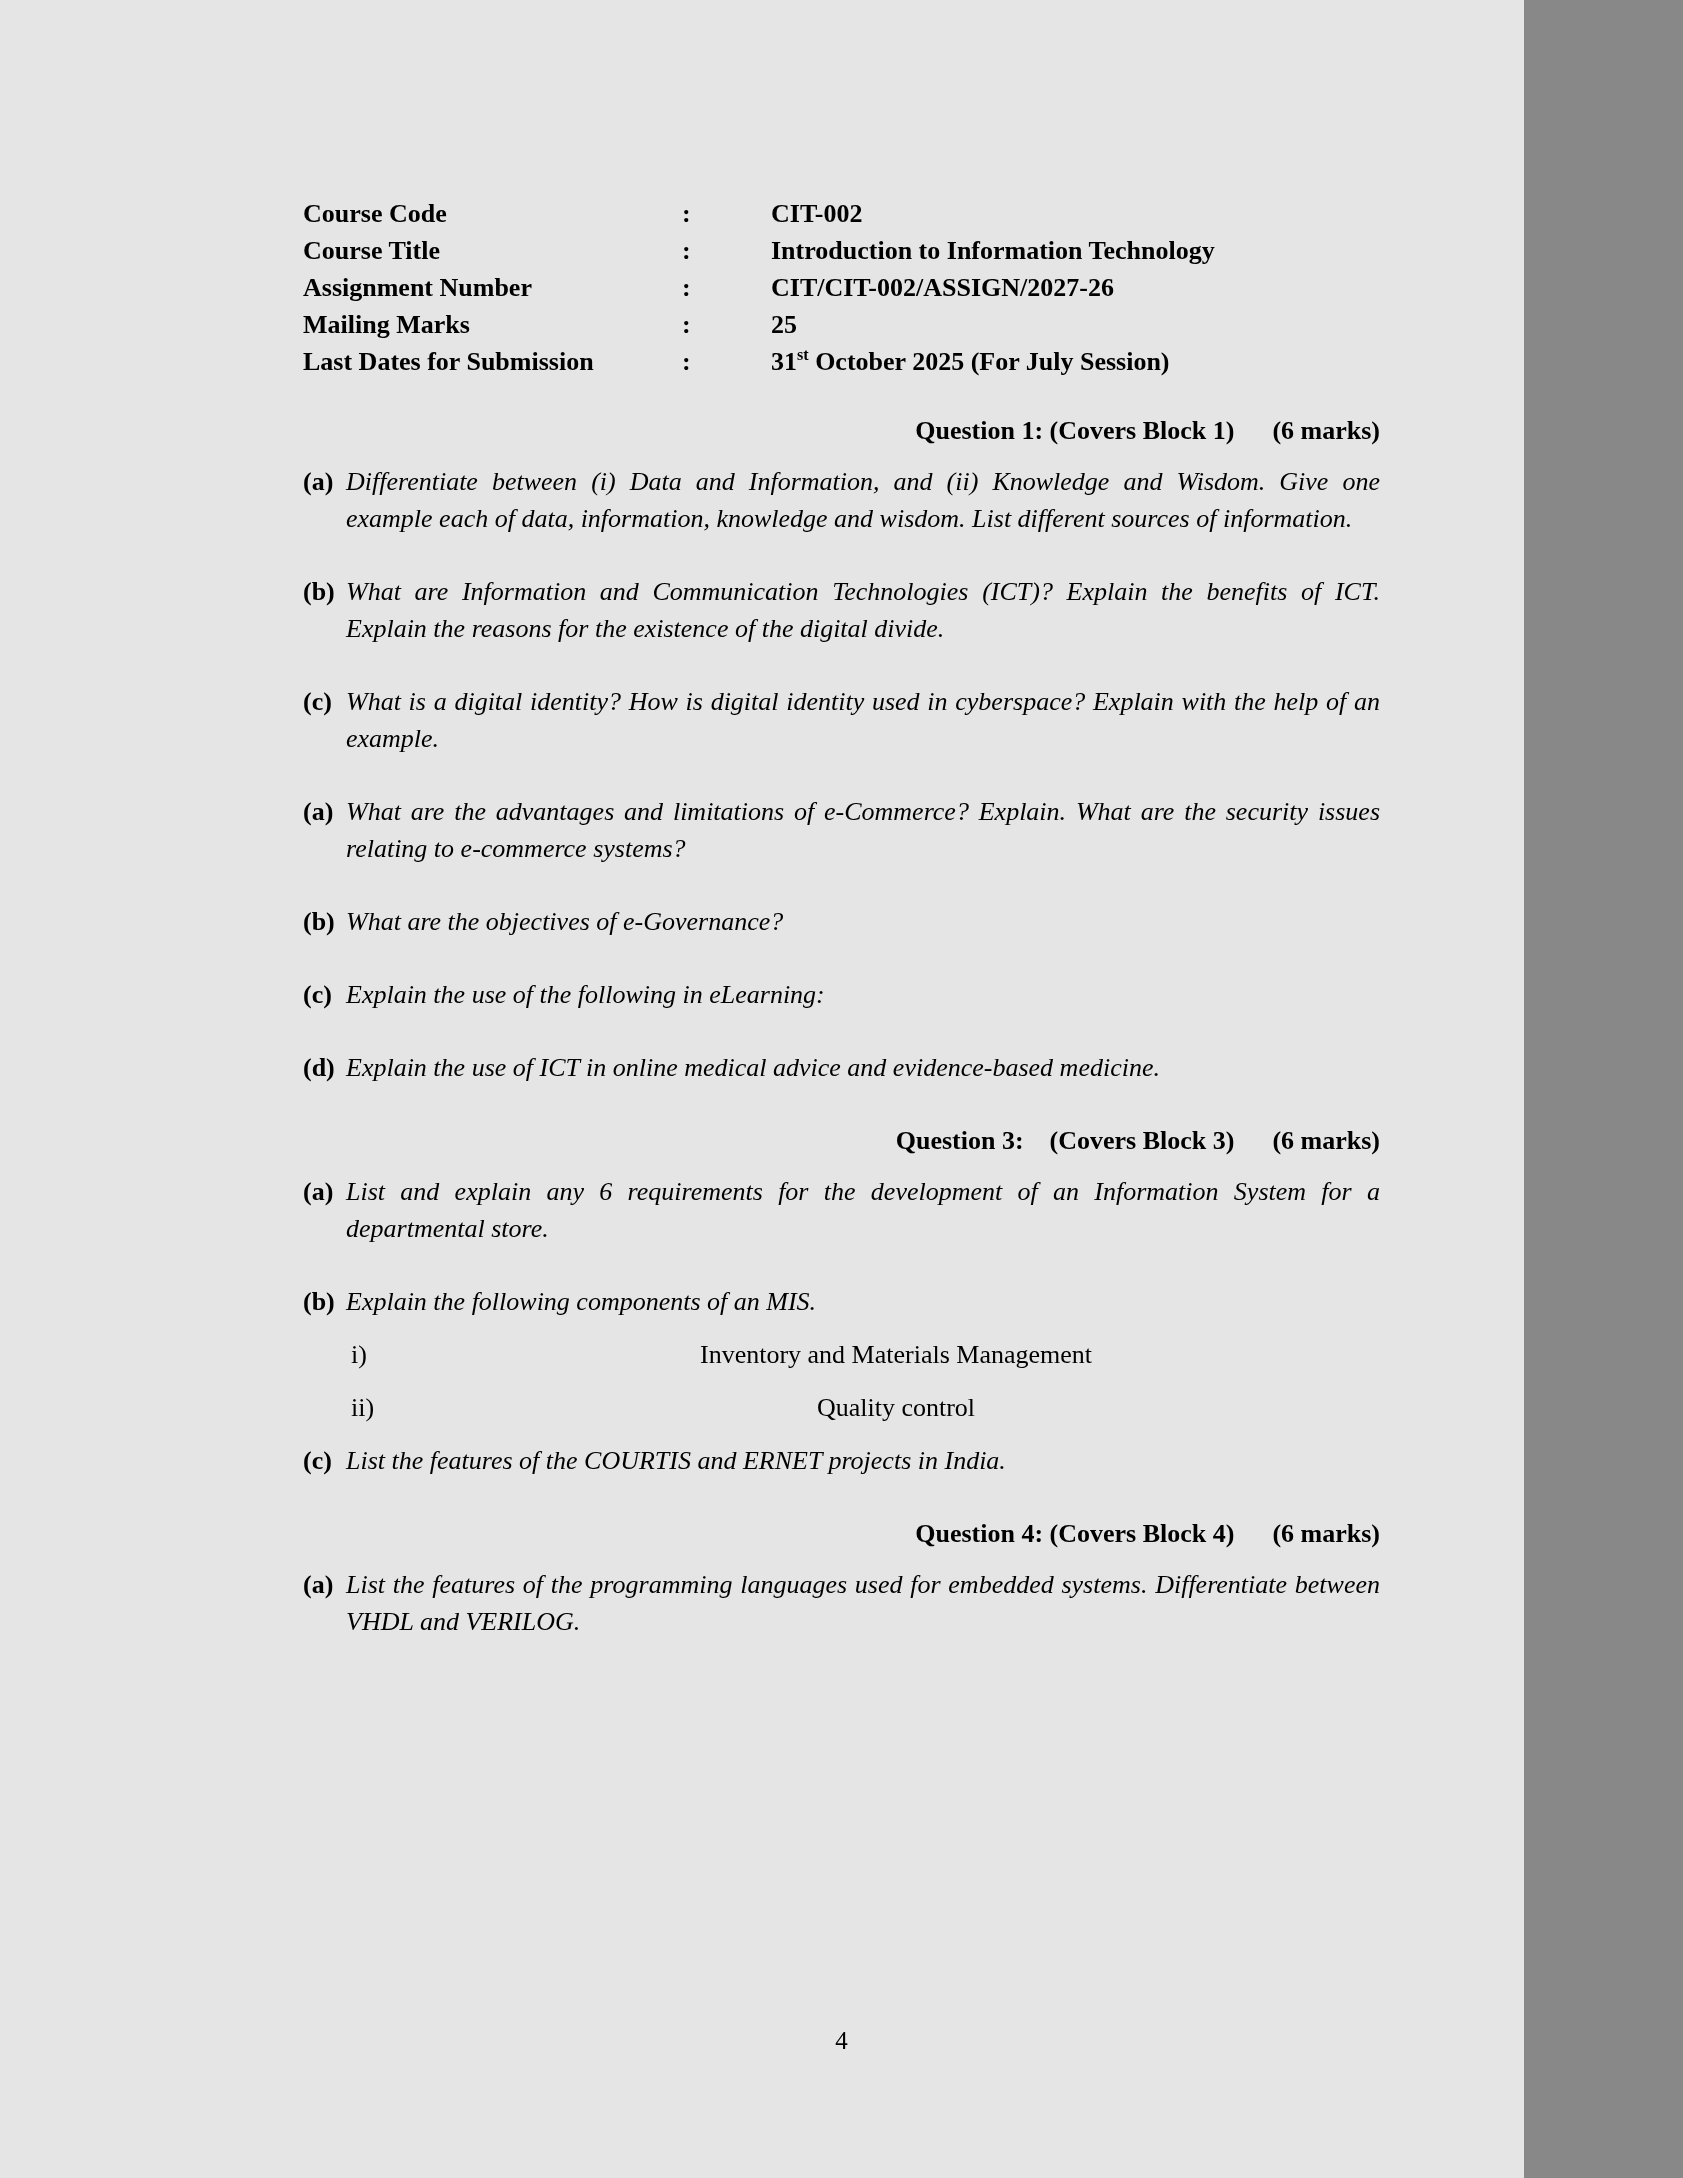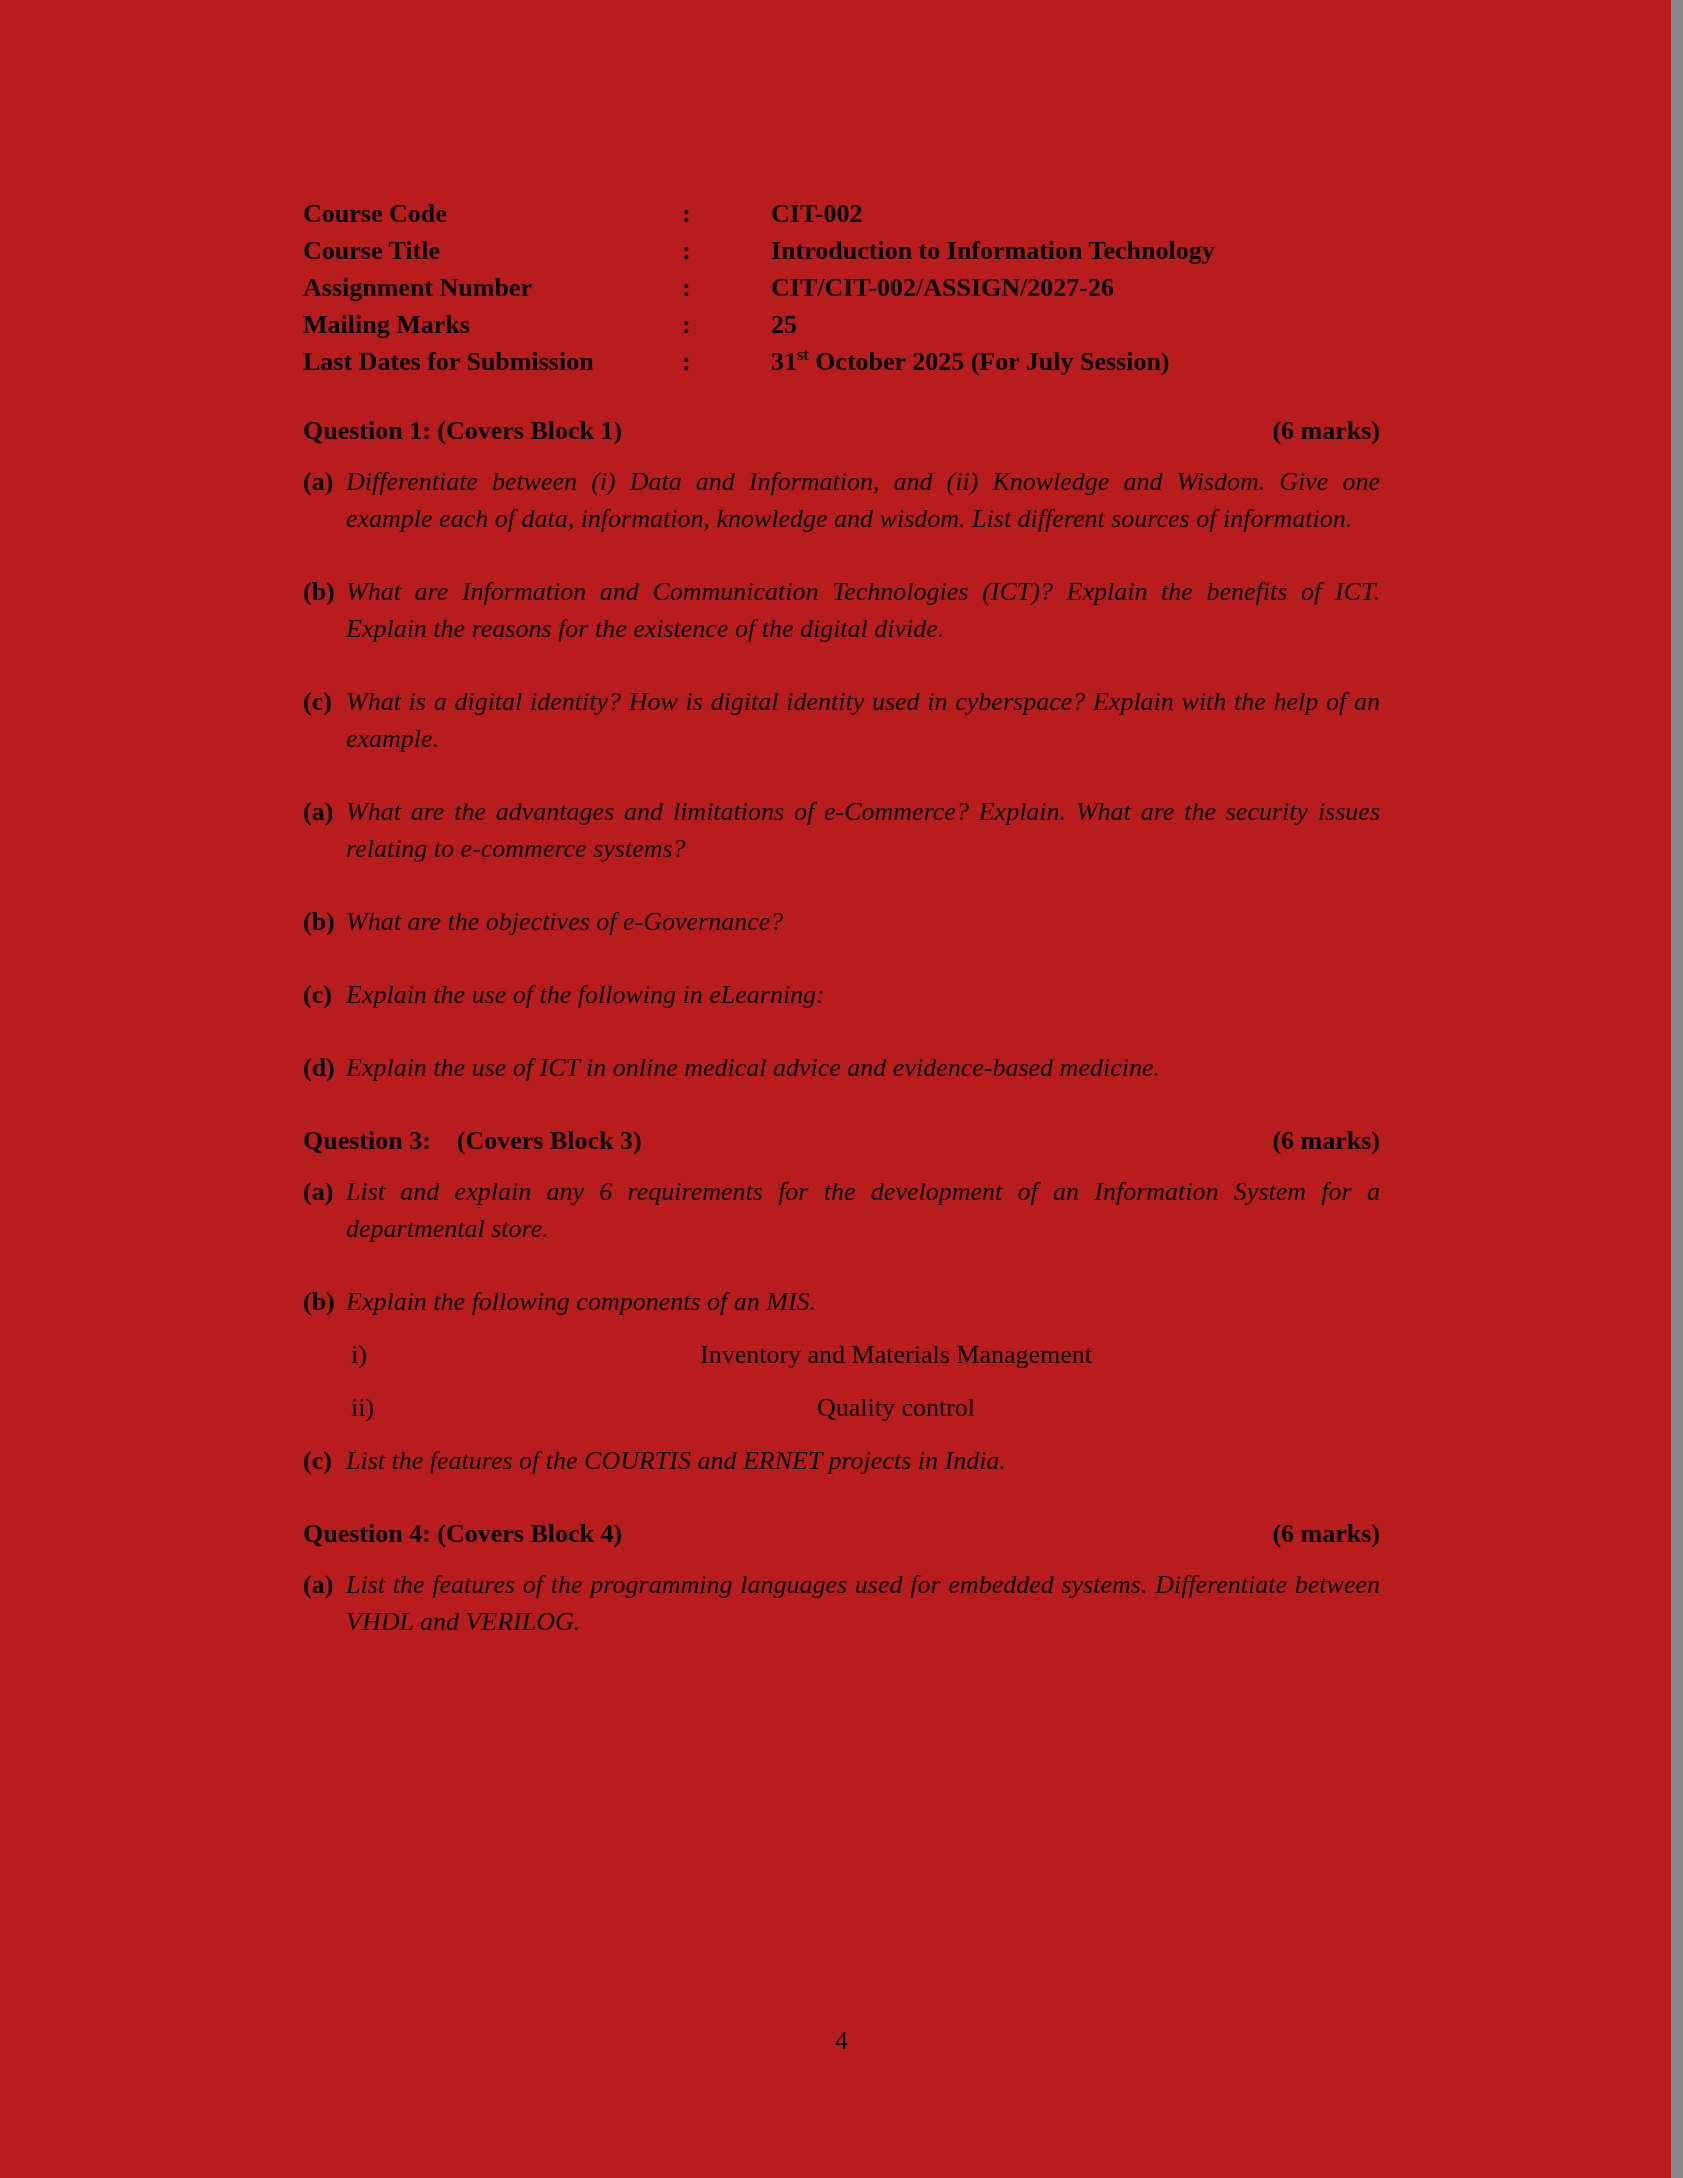--- a/index.html
+++ b/index.html
@@ -1,21 +1,21 @@
 <!DOCTYPE html>
 <html><head>
 <meta charset="utf-8">
 <style>
   * { margin: 0; padding: 0; box-sizing: border-box; }
   html, body { background: #888; }
   .page {
     position: relative;
-    width: 1671px;
+    width: 1524px;
     height: 2178px;
-    background: #b91c1c;
+    background: #e5e5e5;
     color: #000000;
     font-family: "Liberation Serif", "DejaVu Serif", serif;
     font-size: 26px;
     line-height: 37px;
     overflow: hidden;
   }
   .content {
     position: absolute;
     left: 303px;
     top: 195px;
@@ -30,24 +30,25 @@
   .sup { font-size: 0.62em; vertical-align: super; line-height: 0; }
   
   .intro {
     font-weight: bold;
     text-align: justify;
     margin-top: 24px;
   }
   
   .q-heading {
     display: flex;
-    justify-content: space-between;
+    justify-content: flex-end;
     font-weight: bold;
     margin-top: 32px;
     margin-bottom: 14px;
+    gap: 38px;
   }
   
   .part { display: flex; margin-bottom: 36px; }
   .part.tight { margin-bottom: 16px; }
   .part-label { width: 43px; flex: 0 0 43px; font-weight: bold; }
   .part-body { flex: 1; text-align: justify; font-style: italic; }
   
   .subline { margin-left: 48px; margin-bottom: 36px; }
   
   .subitem { display: flex; margin-left: 48px; margin-bottom: 16px; }

